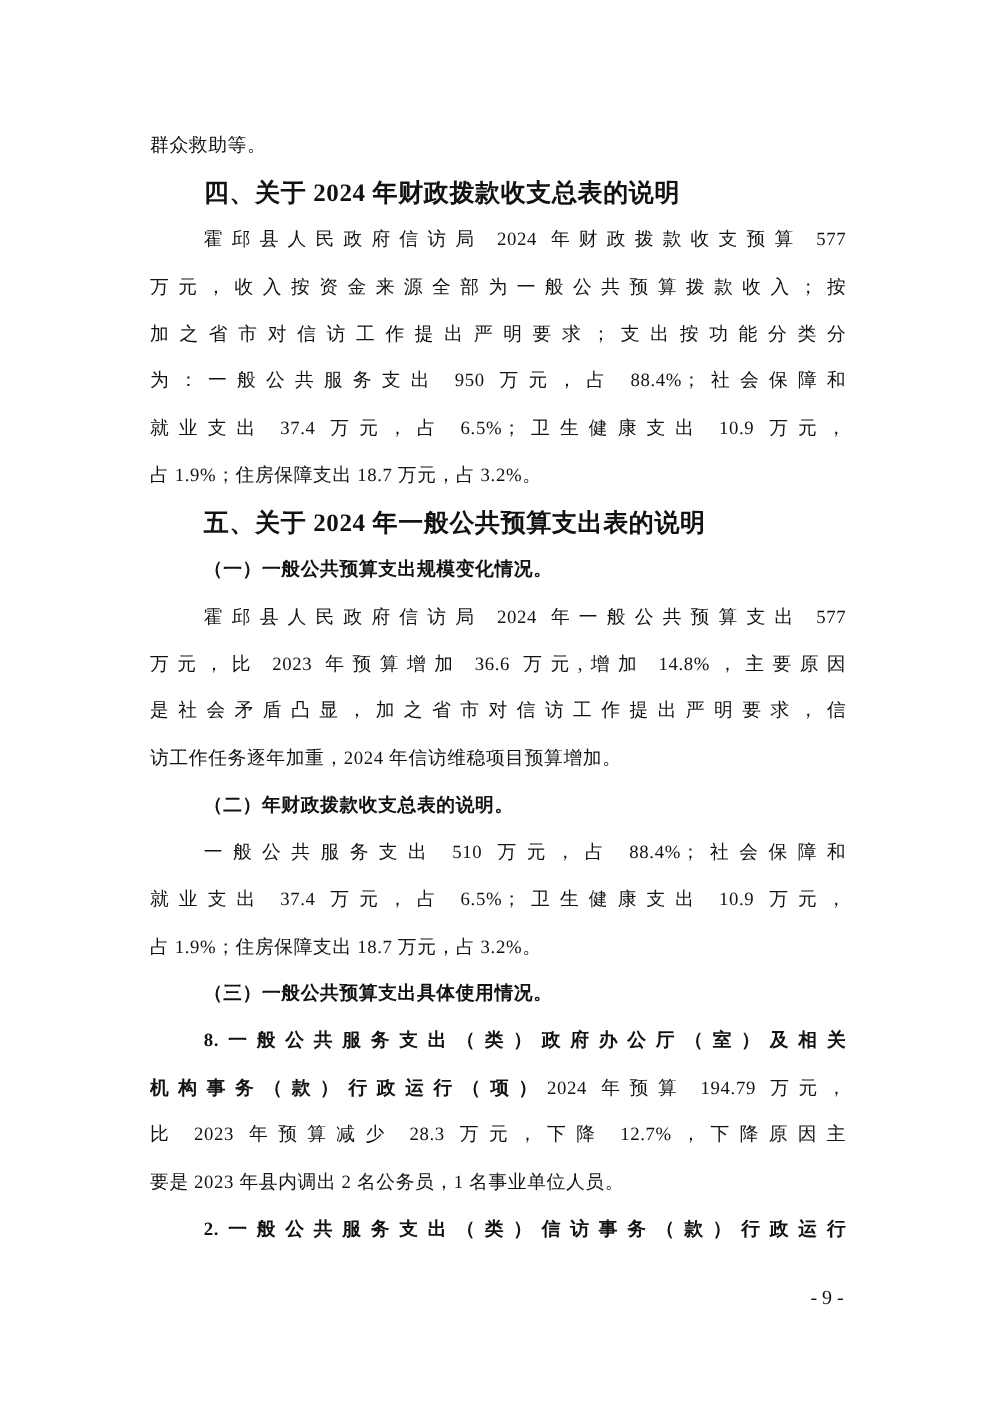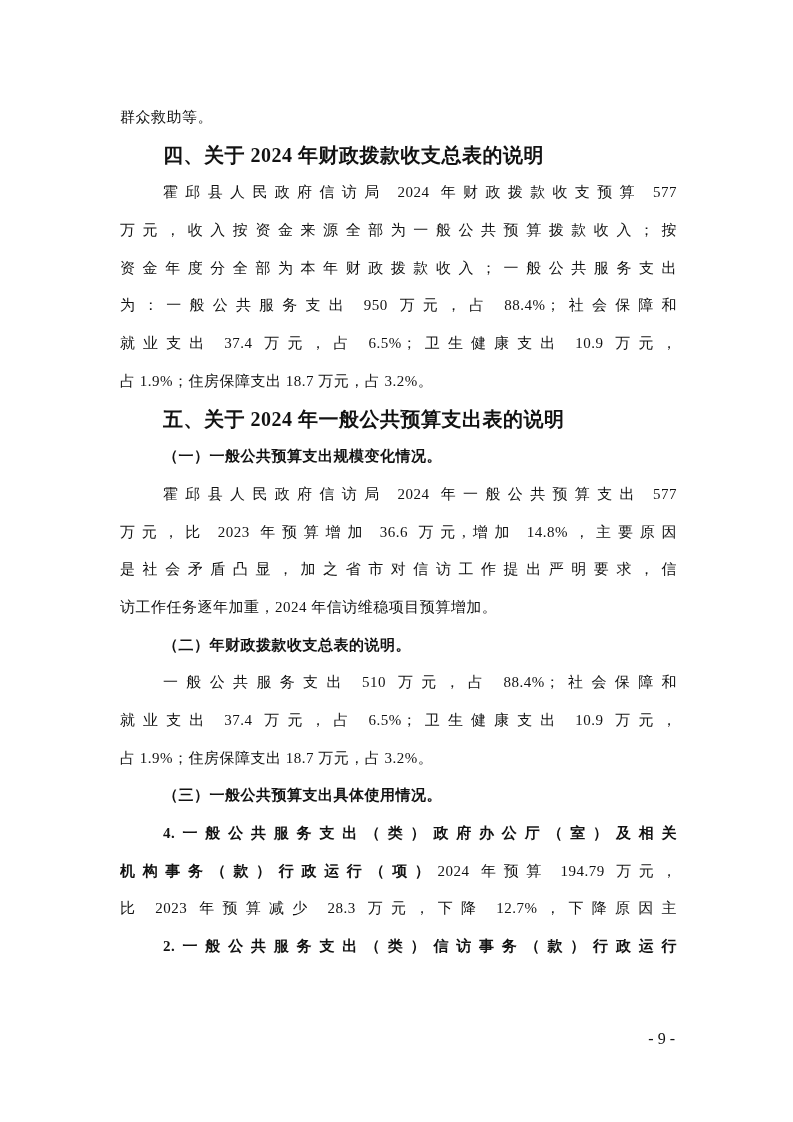--- a/index.html
+++ b/index.html
@@ -52,34 +52,35 @@
   }
 </style>
 </head>
 <body>
 
 <div class="content">
   <div class="ln">群众救助等。</div>
   <div class="ln hei indent">四、关于 2024 年财政拨款收支总表的说明</div>
   <div class="ln j indent">霍邱县人民政府信访局 2024 年财政拨款收支预算 577</div>
   <div class="ln j">万元，收入按资金来源全部为一般公共预算拨款收入；按</div>
-  <div class="ln j">资金年度分全部为本年财政拨款收入；一般公共服务支出</div>
+  <div class="ln j">加之省市对信访工作提出严明要求；支出按功能分类分</div>
   <div class="ln j">为：一般公共服务支出 950 万元，占 88.4%；社会保障和</div>
   <div class="ln j">就业支出 37.4 万元，占 6.5%；卫生健康支出 10.9 万元，</div>
   <div class="ln">占 1.9%；住房保障支出 18.7 万元，占 3.2%。</div>
   <div class="ln hei indent">五、关于 2024 年一般公共预算支出表的说明</div>
   <div class="ln kai indent">（一）一般公共预算支出规模变化情况。</div>
   <div class="ln j indent">霍邱县人民政府信访局 2024 年一般公共预算支出 577</div>
   <div class="ln j">万元，比 2023 年预算增加 36.6 万元,增加 14.8%，主要原因</div>
   <div class="ln j">是社会矛盾凸显，加之省市对信访工作提出严明要求，信</div>
   <div class="ln">访工作任务逐年加重，2024 年信访维稳项目预算增加。</div>
   <div class="ln kai indent">（二）年财政拨款收支总表的说明。</div>
   <div class="ln j indent">一般公共服务支出 510 万元，占 88.4%；社会保障和</div>
   <div class="ln j">就业支出 37.4 万元，占 6.5%；卫生健康支出 10.9 万元，</div>
   <div class="ln">占 1.9%；住房保障支出 18.7 万元，占 3.2%。</div>
   <div class="ln kai indent">（三）一般公共预算支出具体使用情况。</div>
-  <div class="ln j kai indent">4.一般公共服务支出（类）政府办公厅（室）及相关</div>
+  <div class="ln j kai indent">8.一般公共服务支出（类）政府办公厅（室）及相关</div>
   <div class="ln j"><span class="b">机构事务（款）行政运行（项）</span><span>2024 年预算 194.79 万元，</span></div>
   <div class="ln j">比 2023 年预算减少 28.3 万元，下降 12.7%，下降原因主</div>
+  <div class="ln">要是 2023 年县内调出 2 名公务员，1 名事业单位人员。</div>
   <div class="ln j kai indent">2.一般公共服务支出（类）信访事务（款）行政运行</div>
 </div>
 
 <div class="page-number">- 9 -</div>
 
 </body></html>

